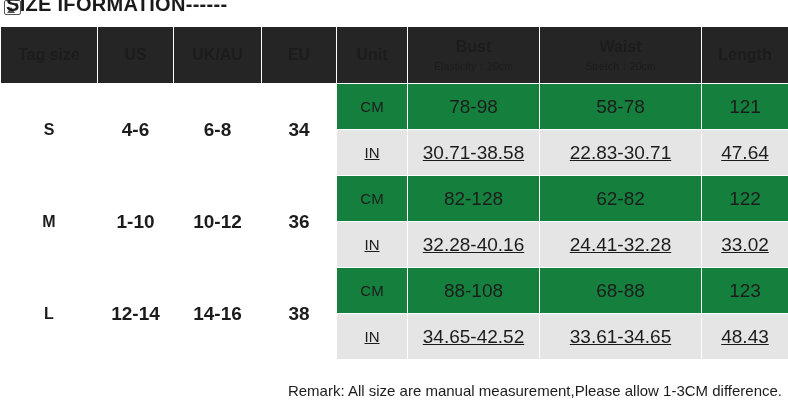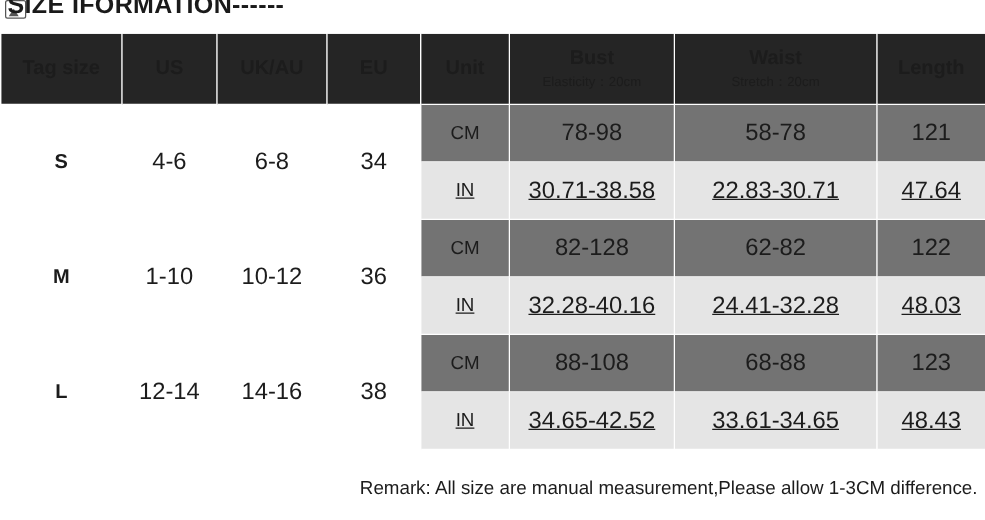--- a/index.html
+++ b/index.html
@@ -104,28 +104,29 @@
     font-weight: normal;
     margin-top: 3px;
     letter-spacing: 0.1px;
   }
   tbody td {
     height: 45px;
     font-size: 19px;
   }
   td.tag, td.us, td.ukau, td.eu {
     background: #ffffff;
+    font-weight: bold;
   }
   td.tag {
     font-weight: bold;
     font-size: 16px;
   }
   tr.cm-row td.unit,
   tr.cm-row td.val {
-    background: #737373;
+    background: #15803d;
   }
   tr.in-row td.unit,
   tr.in-row td.val {
     background: #e5e5e5;
     text-decoration: underline;
   }
   td.unit {
     font-size: 15px;
   }
 
@@ -218,21 +219,21 @@
         <td class="eu" rowspan="2">36</td>
         <td class="unit">CM</td>
         <td class="val">82-128</td>
         <td class="val">62-82</td>
         <td class="val">122</td>
       </tr>
       <tr class="in-row">
         <td class="unit">IN</td>
         <td class="val">32.28-40.16</td>
         <td class="val">24.41-32.28</td>
-        <td class="val">48.03</td>
+        <td class="val">33.02</td>
       </tr>
 
       <tr class="cm-row">
         <td class="tag" rowspan="2">L</td>
         <td class="us" rowspan="2">12-14</td>
         <td class="ukau" rowspan="2">14-16</td>
         <td class="eu" rowspan="2">38</td>
         <td class="unit">CM</td>
         <td class="val">88-108</td>
         <td class="val">68-88</td>

